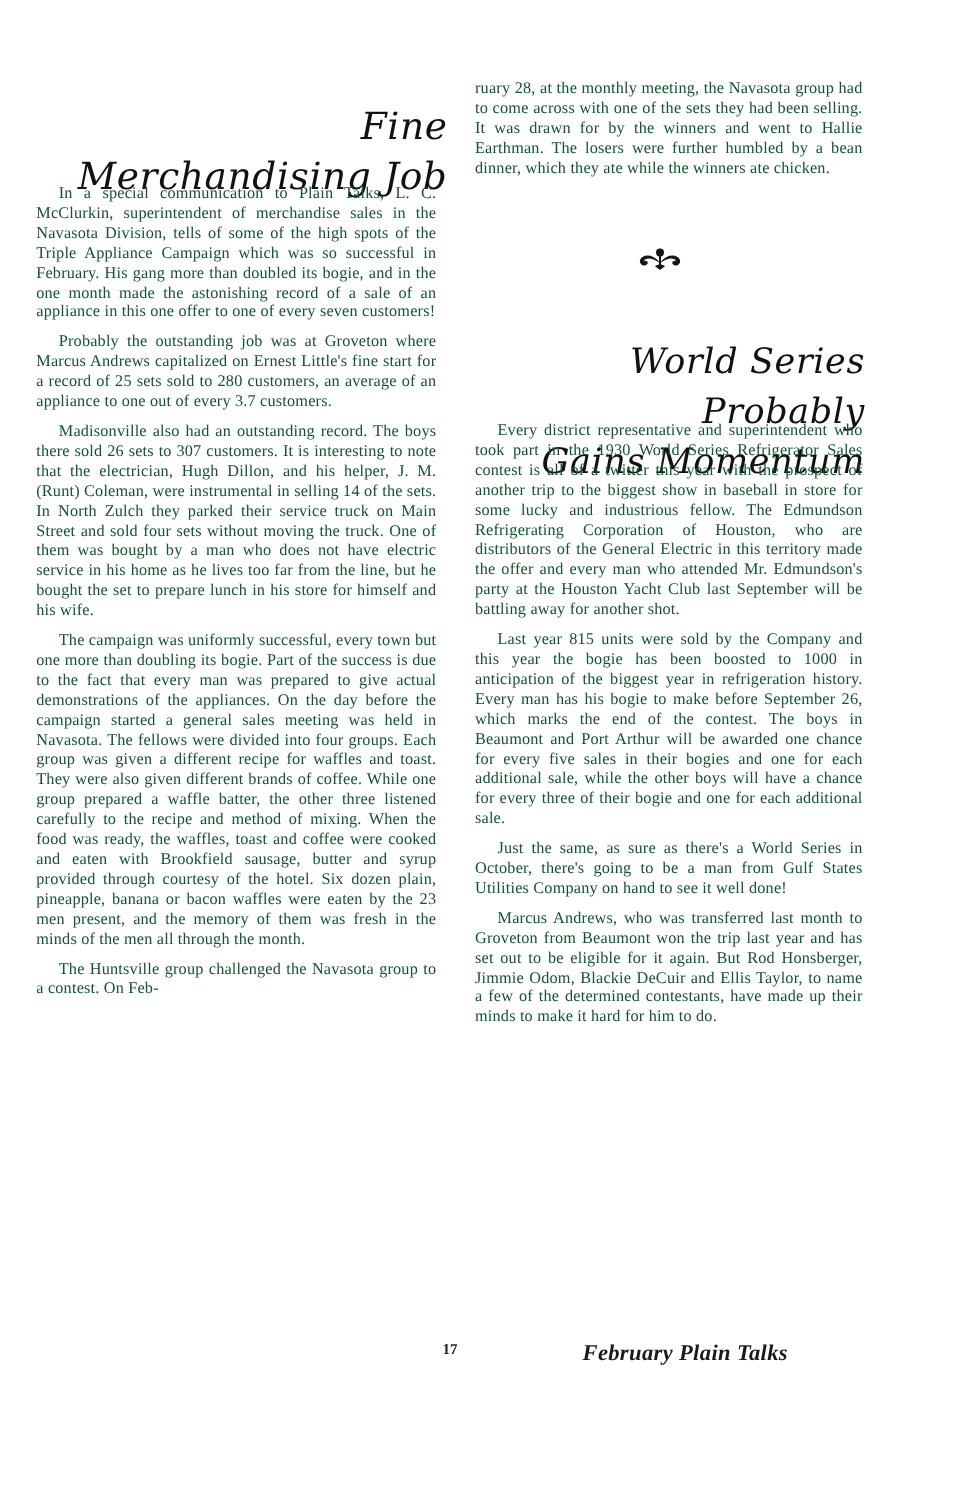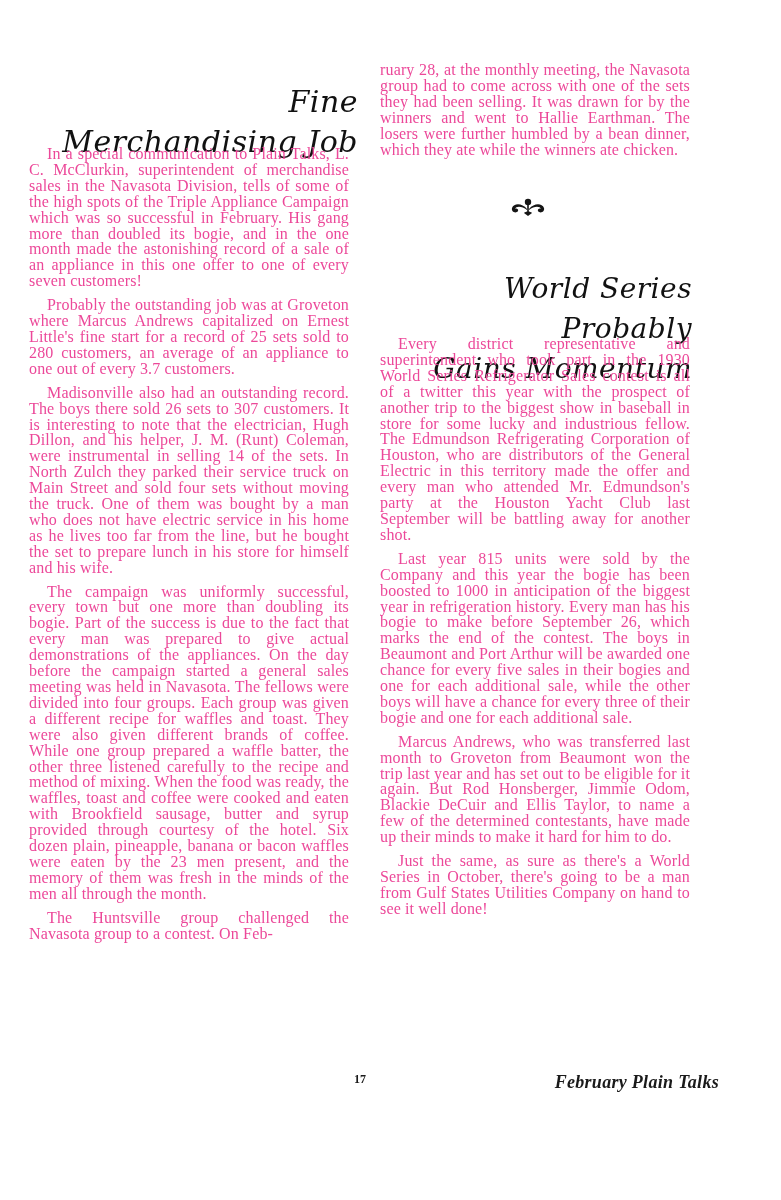--- a/index.html
+++ b/index.html
@@ -6,24 +6,24 @@
     body {
       width: 781px; height: 1200px; position: relative; overflow: hidden;
       color: #1c1c1c;
       font-family: "DejaVu Serif", "Liberation Serif", serif;
     }
     .page { position: absolute; left: 0; top: 0; width: 781px; height: 1200px; }
 
     .col {
       position: absolute;
       font-family: "Liberation Serif", "DejaVu Serif", serif;
-      font-size: 16px;
+      font-size: 13px;
       line-height: 15.9px;
       text-align: justify;
-      color: #ec4899;
+      color: #14532d;
       letter-spacing: 0.15px;
     }
     .col-left { left: 29px; top: 146px; width: 320px; }
     .col-right { left: 380px; top: 62px; width: 310px; }
 
     .col p { margin: 0 0 8px 0; text-indent: 18px; hyphens: manual; }
     .col p.cont { text-indent: 0; }
 
     .headline {
       position: absolute;
@@ -41,21 +41,21 @@
     .ornament {
       position: absolute; left: 508px; top: 197px; width: 40px; height: 22px;
     }
 
     .footer-page {
       position: absolute; left: 354px; top: 1072px;
       font-family: "Liberation Serif", "DejaVu Serif", serif;
       font-size: 12px; font-weight: bold; color: #1a1a1a;
     }
     .footer-title {
-      position: absolute; left: 515px; top: 1072px; width: 204px; text-align: right;
+      position: absolute; left: 466px; top: 1072px; width: 204px; 
       font-family: "Liberation Serif", "DejaVu Serif", serif;
       font-style: italic; font-weight: bold; font-size: 18px; color: #1a1a1a;
       letter-spacing: 0.3px;
     }
   </style>
 </head>
 <body>
 
 <div class="page">
 
@@ -88,19 +88,19 @@
   </div>
 
   <h1 class="headline headline-right">
     <span class="line">World Series Probably</span>
     <span class="line">Gains Momentum</span>
   </h1>
 
   <div class="col col-right" style="top: 336px;">
     <p>Every district representative and superintendent who took part in the 1930 World Series Refrigerator Sales contest is all of a twitter this year with the prospect of another trip to the biggest show in baseball in store for some lucky and industrious fellow. The Edmundson Refrigerating Corporation of Houston, who are distributors of the General Electric in this territory made the offer and every man who attended Mr. Edmundson's party at the Houston Yacht Club last September will be battling away for another shot.</p>
     <p>Last year 815 units were sold by the Company and this year the bogie has been boosted to 1000 in anticipation of the biggest year in refrigeration history. Every man has his bogie to make before September 26, which marks the end of the contest. The boys in Beaumont and Port Arthur will be awarded one chance for every five sales in their bogies and one for each additional sale, while the other boys will have a chance for every three of their bogie and one for each additional sale.</p>
+    <p>Just the same, as sure as there's a World Series in October, there's going to be a man from Gulf States Utilities Company on hand to see it well done!</p>
     <p>Marcus Andrews, who was transferred last month to Groveton from Beaumont won the trip last year and has set out to be eligible for it again. But Rod Honsberger, Jimmie Odom, Blackie DeCuir and Ellis Taylor, to name a few of the determined contestants, have made up their minds to make it hard for him to do.</p>
-    <p>Just the same, as sure as there's a World Series in October, there's going to be a man from Gulf States Utilities Company on hand to see it well done!</p>
   </div>
 
   <div class="footer-page">17</div>
   <div class="footer-title">February Plain Talks</div>
 </div>
 
 </body></html>

